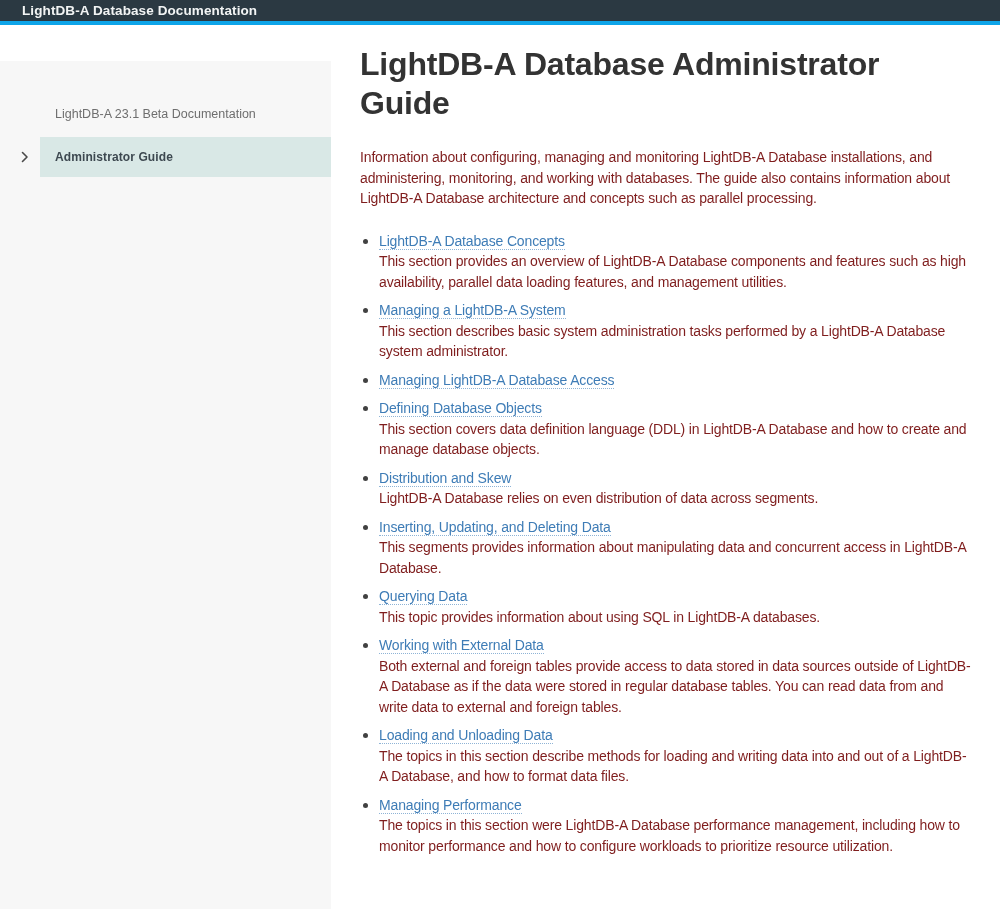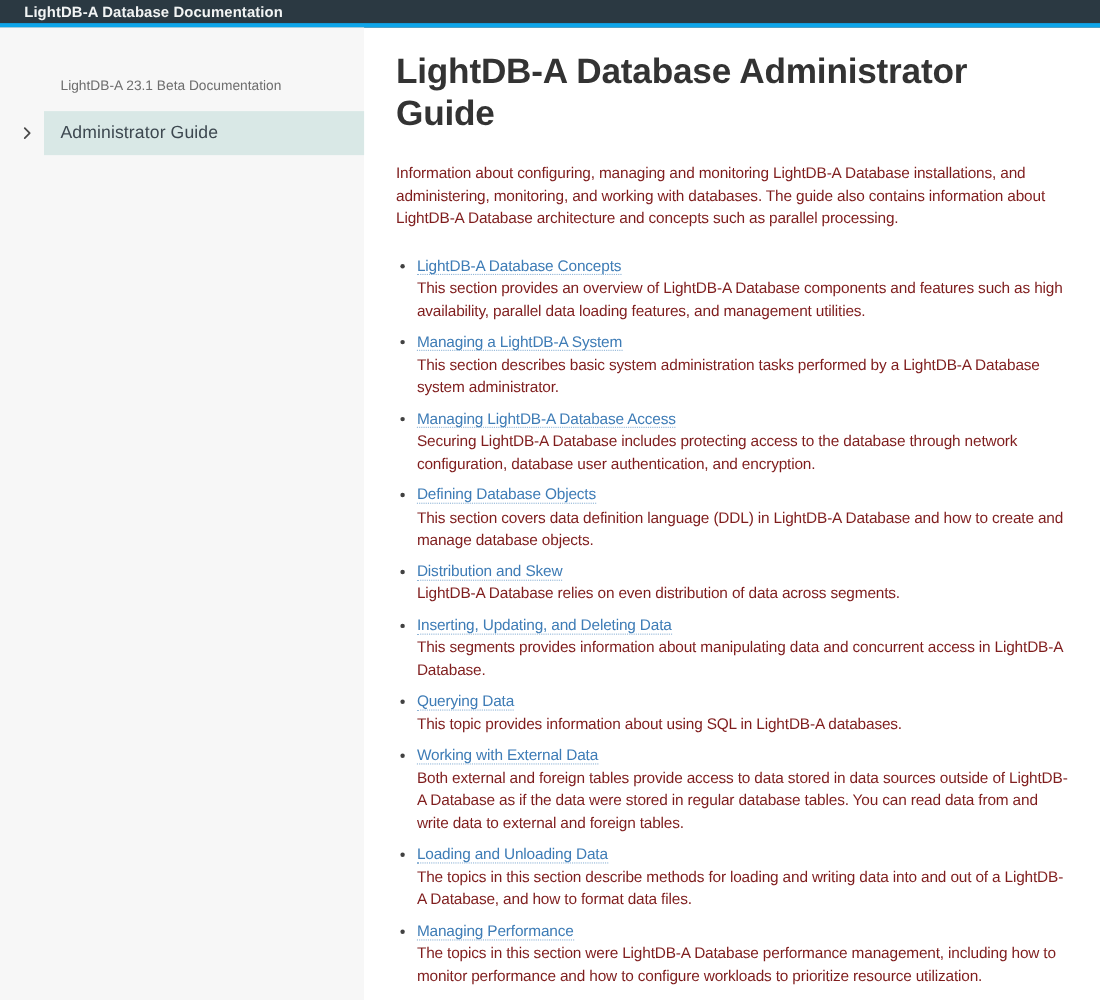--- a/index.html
+++ b/index.html
@@ -26,20 +26,21 @@
     letter-spacing: 0.1px;
   }
   
   .layout { display: flex; height: 884px; }
   
   .sidebar {
     width: 331px;
     flex-shrink: 0;
     background: #f7f7f7;
     padding-top: 46px;
+    margin-top: 36px;
   }
   .docset-link {
     display: block;
     margin: 0 0 16px 55px;
     color: #6e6e6e;
     font-size: 12.5px;
     text-decoration: none;
     cursor: pointer;
   }
   .nav-row { position: relative; }
@@ -56,22 +57,22 @@
     margin-left: 40px;
     height: 40px;
     background: #d9e8e6;
     display: flex;
     align-items: center;
     padding-left: 15px;
     cursor: pointer;
   }
   .nav-item-active .nav-label {
     color: #3d4850;
-    font-size: 16px;
-    font-weight: 400;
+    font-size: 12px;
+    font-weight: 700;
     letter-spacing: 0.1px;
   }
   
   .main {
     flex: 1;
     padding: 20px 26px 0 29px;
     overflow: hidden;
   }
   .page-title {
     margin: 0 0 24px 0;
@@ -139,21 +140,20 @@
       <li class="toc-item">
         <a class="toc-link">LightDB-A Database Concepts</a>
         <span class="toc-desc">This section provides an overview of LightDB-A Database components and features such as high availability, parallel data loading features, and management utilities.</span>
       </li>
       <li class="toc-item">
         <a class="toc-link">Managing a LightDB-A System</a>
         <span class="toc-desc">This section describes basic system administration tasks performed by a LightDB-A Database system administrator.</span>
       </li>
       <li class="toc-item">
         <a class="toc-link">Managing LightDB-A Database Access</a>
-        <span class="toc-desc">Securing LightDB-A Database includes protecting access to the database through network configuration, database user authentication, and encryption.</span>
       </li>
       <li class="toc-item">
         <a class="toc-link">Defining Database Objects</a>
         <span class="toc-desc">This section covers data definition language (DDL) in LightDB-A Database and how to create and manage database objects.</span>
       </li>
       <li class="toc-item">
         <a class="toc-link">Distribution and Skew</a>
         <span class="toc-desc">LightDB-A Database relies on even distribution of data across segments.</span>
       </li>
       <li class="toc-item">

